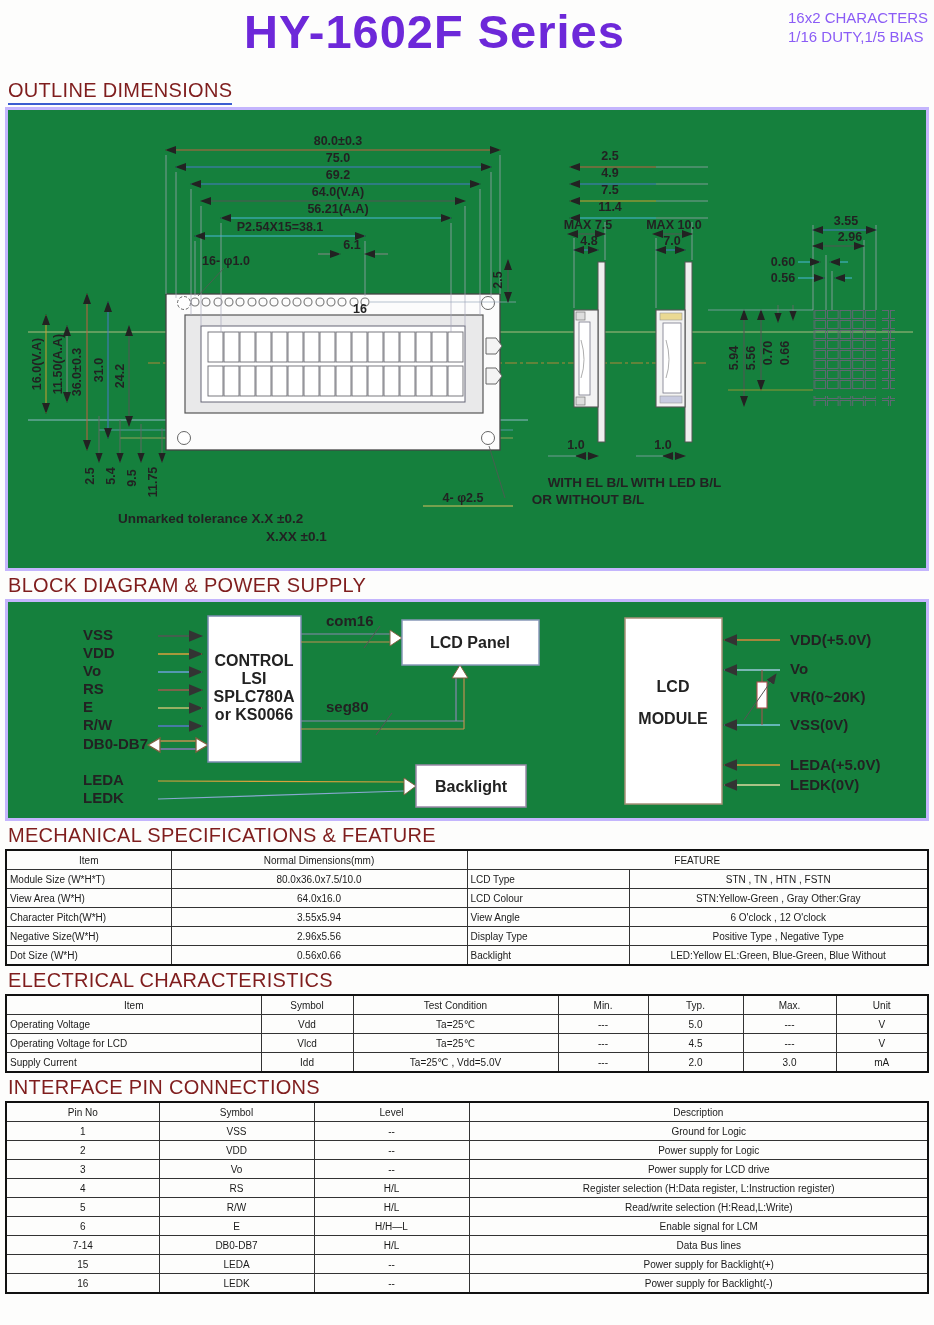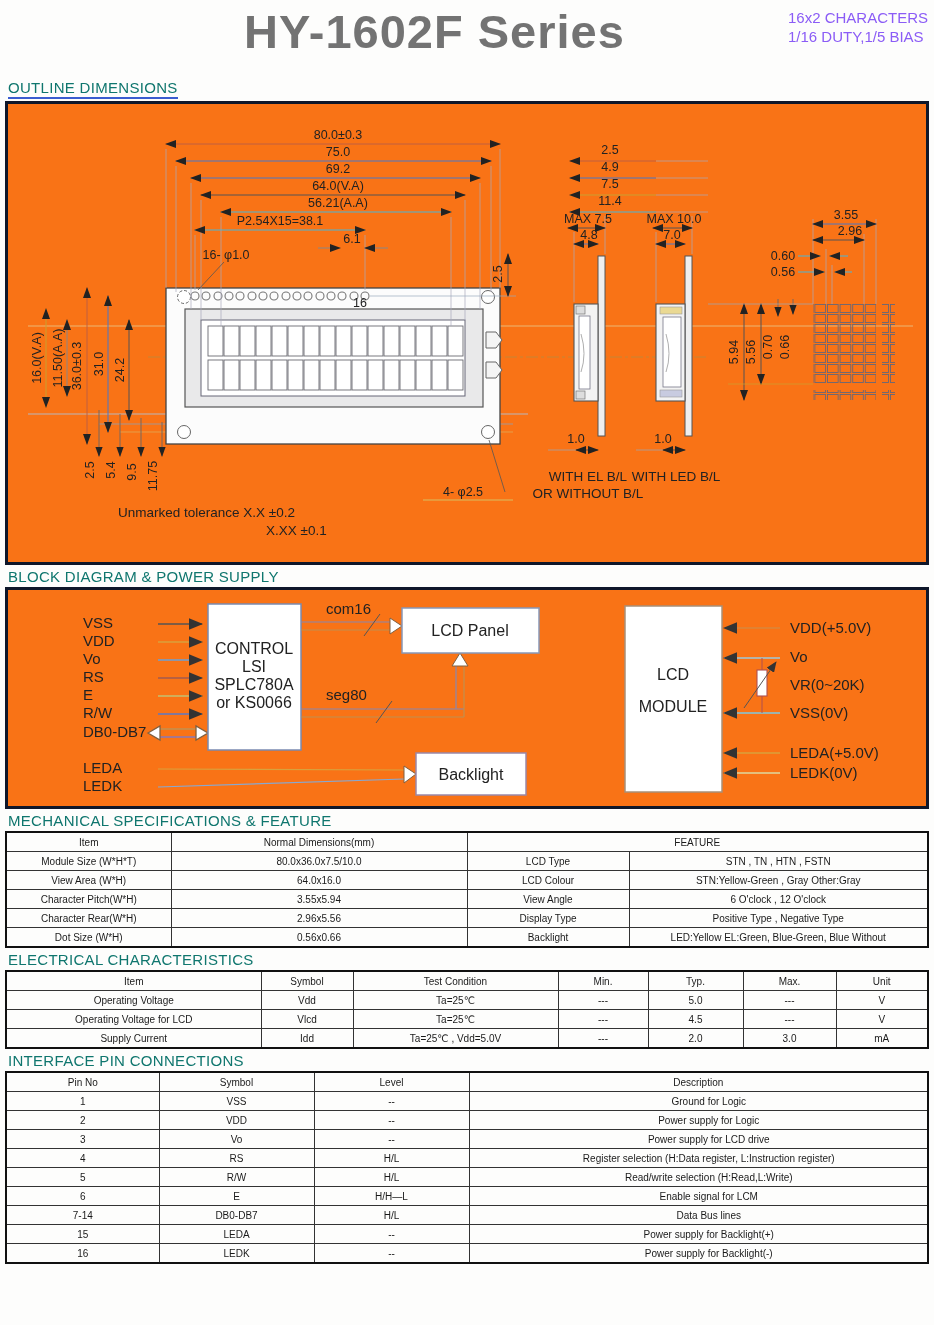--- a/index.html
+++ b/index.html
@@ -1,30 +1,30 @@
 <!DOCTYPE html>
 <html><head>
 <meta charset="utf-8">
 <style>
   html,body{margin:0;padding:0;}
   body{width:934px;height:1325px;background:#fdfdfc;overflow:hidden;
        font-family:"Liberation Sans","DejaVu Sans",sans-serif;color:#1a1a1a;}
   .header{position:relative;height:76px;}
   .title{position:absolute;left:135px;right:200px;top:4px;text-align:center;
-         font-size:47px;font-weight:bold;color:#737373;letter-spacing:1px;}
+         font-size:47px;font-weight:bold;color:#6d28d9;letter-spacing:1px;}
   .hright{position:absolute;right:6px;top:8px;font-size:15px;line-height:19px;color:#8b5cf6;}
-  .seclabel{margin:3px 10px 2px 8px;font-size:15px;color:#0f766e;letter-spacing:.3px;}
+  .seclabel{margin:3px 10px 2px 8px;font-size:20px;color:#7f1d1d;letter-spacing:.3px;}
   .seclabel span{display:inline-block;}
   .seclabel.ul span{border-bottom:2px solid #3a5cd0;padding-bottom:1px;}
-  .frame{margin:0 5px;border:3px solid #0f172a;background:#f97316;}
+  .frame{margin:0 5px;border:3px solid #c4b5fd;background:#15803d;font-weight:bold;}
   table{width:924px;margin:0 5px;border-collapse:collapse;border:2px solid #111;
         font-size:10px;table-layout:fixed;}
   th,td{border:1px solid #333;height:18px;padding:0 3px;font-weight:normal;
         text-align:center;overflow:hidden;white-space:nowrap;}
-  td.l{text-align:center;}
+  td.l{text-align:left;}
   td.dl{text-align:center;padding-left:24px;}
   svg text{font-family:"Liberation Sans","DejaVu Sans",sans-serif;fill:#222;}
   svg .d{font-size:12.5px;}
   svg .s{font-size:13.5px;}
   svg .b{font-size:15px;}
   svg .bx{font-size:16px;}
 </style>
 </head>
 <body>
 
@@ -405,21 +405,21 @@
         <td class="l">LCD Colour</td>
         <td>STN:Yellow-Green ,  Gray      Other:Gray</td>
       </tr>
   <tr>
         <td class="l">Character Pitch(W*H)</td>
         <td>3.55x5.94</td>
         <td class="l">View Angle</td>
         <td>6  O'clock ,  12  O'clock</td>
       </tr>
   <tr>
-        <td class="l">Character Rear(W*H)</td>
+        <td class="l">Negative Size(W*H)</td>
         <td>2.96x5.56</td>
         <td class="l">Display Type</td>
         <td>Positive Type ,  Negative Type</td>
       </tr>
   <tr>
         <td class="l">Dot Size (W*H)</td>
         <td>0.56x0.66</td>
         <td class="l">Backlight</td>
         <td>LED:Yellow EL:Green, Blue-Green, Blue Without</td>
       </tr>

